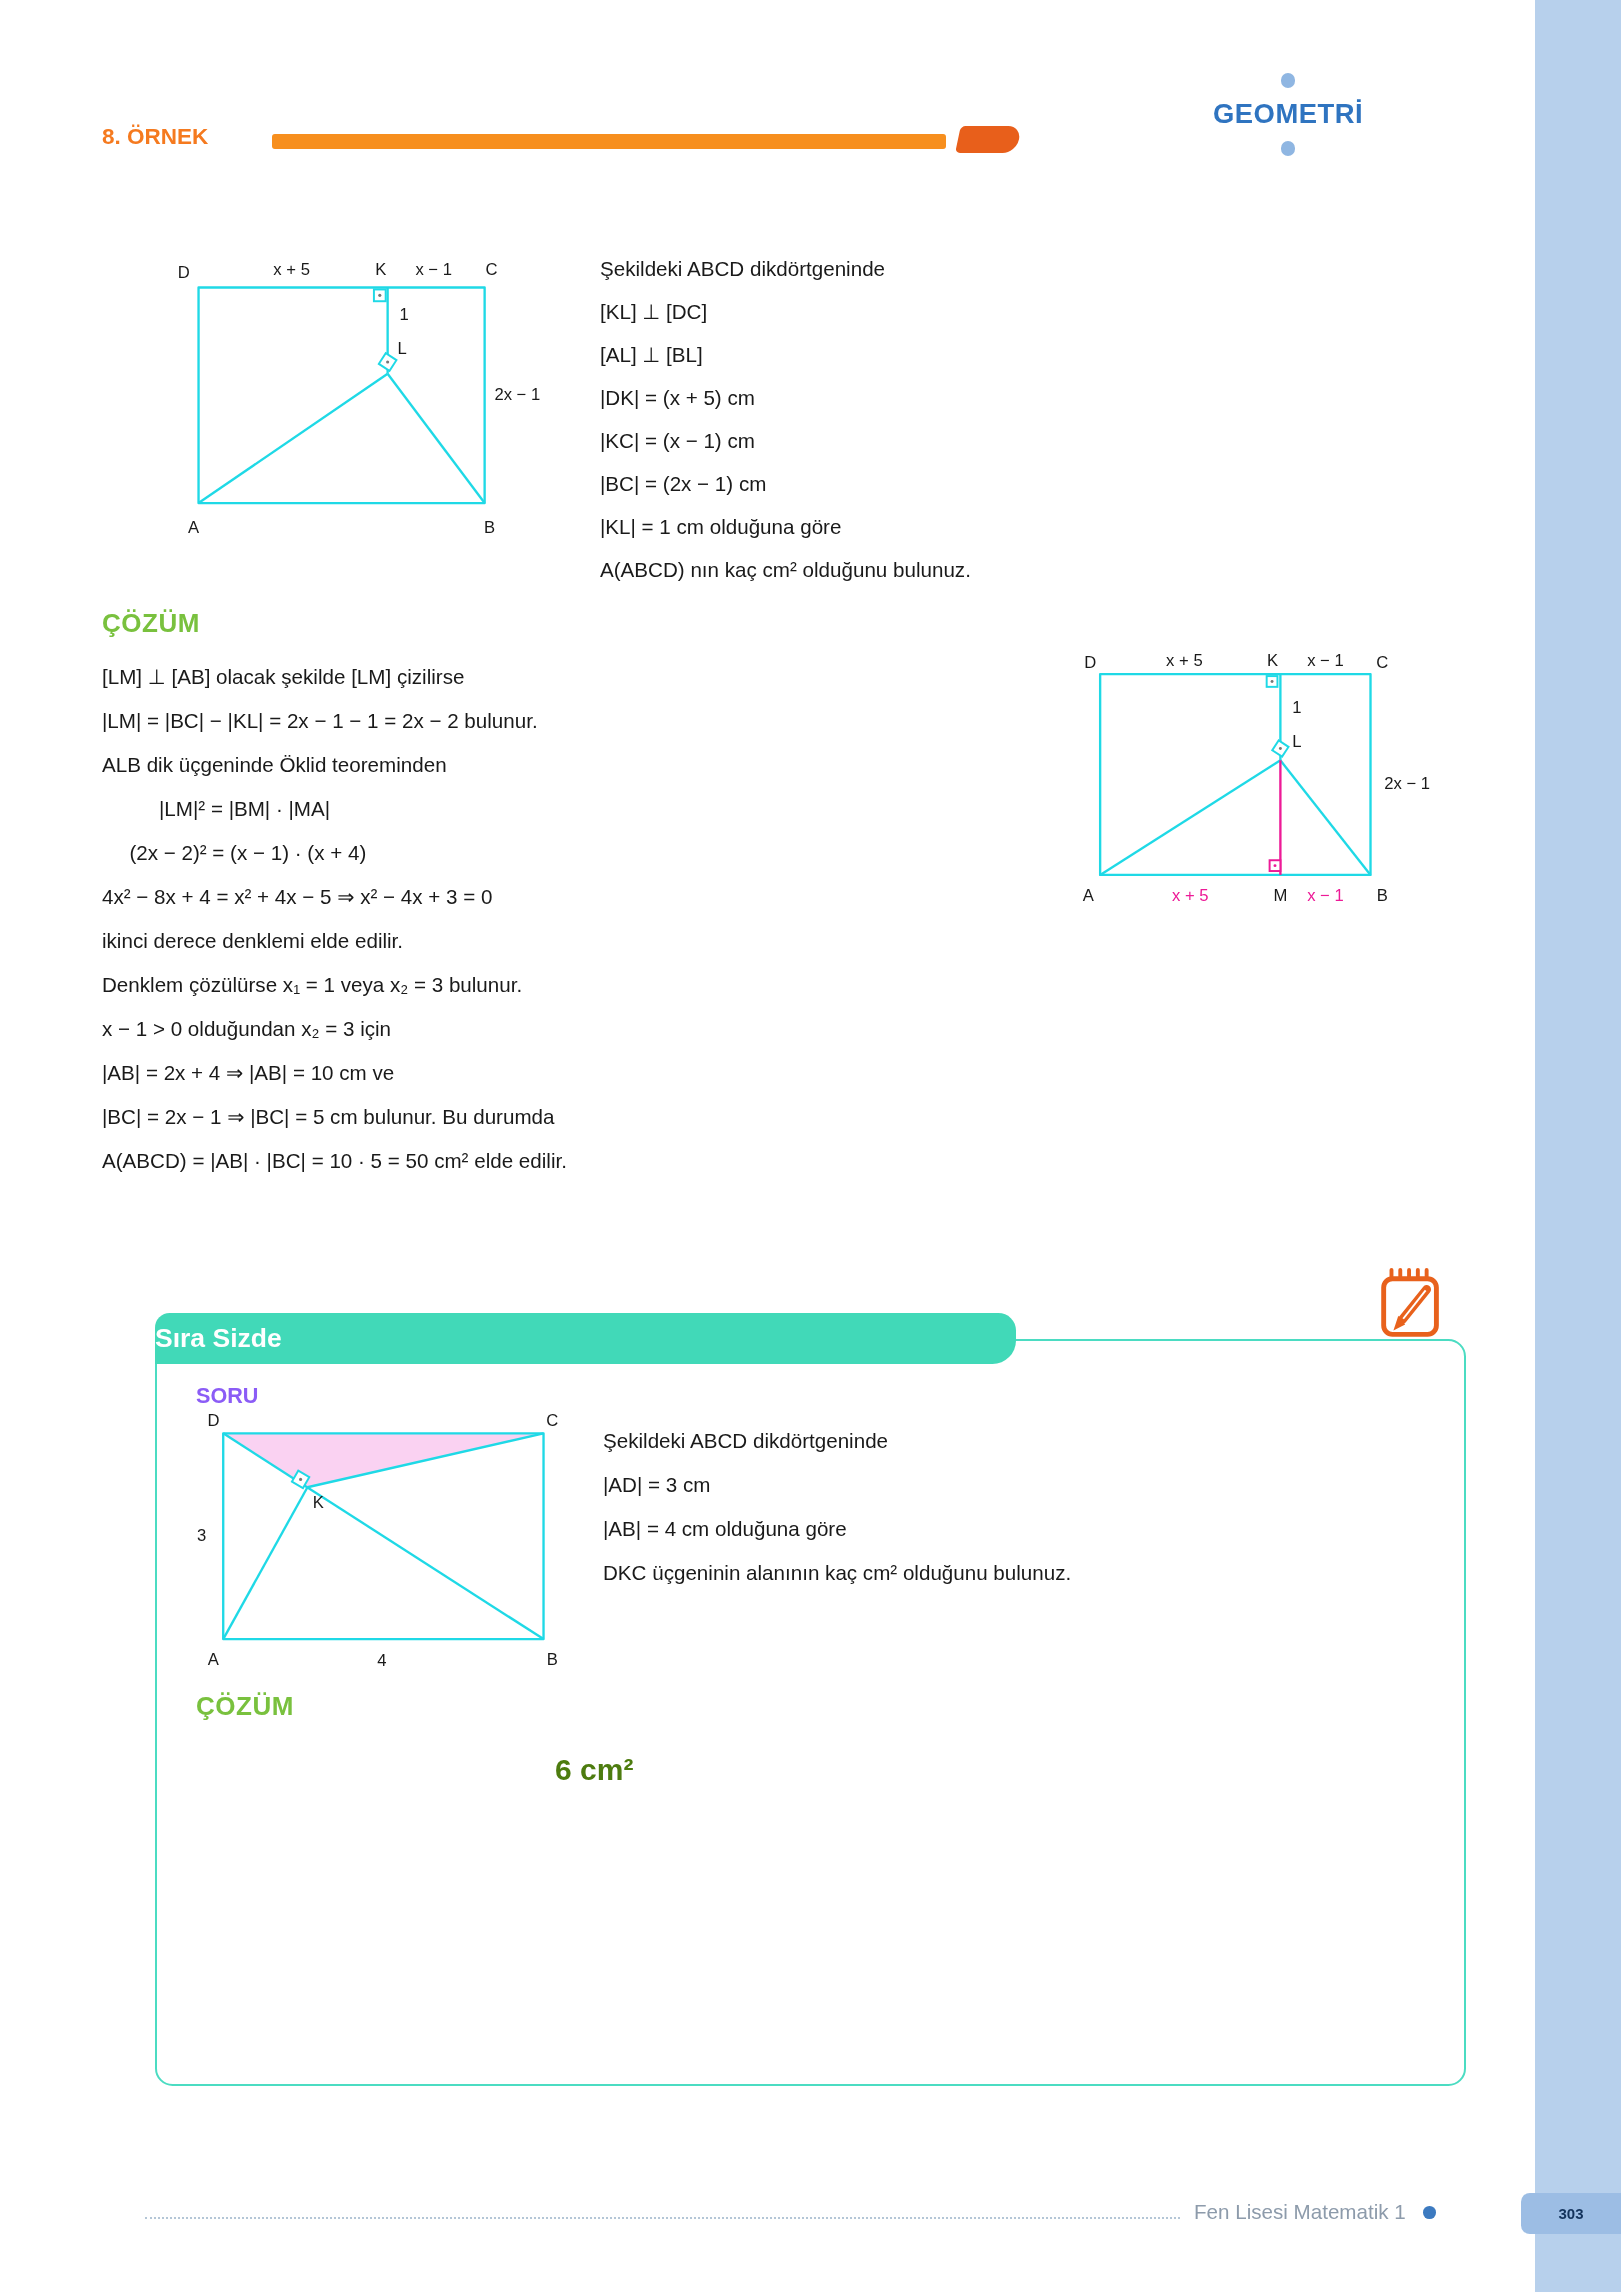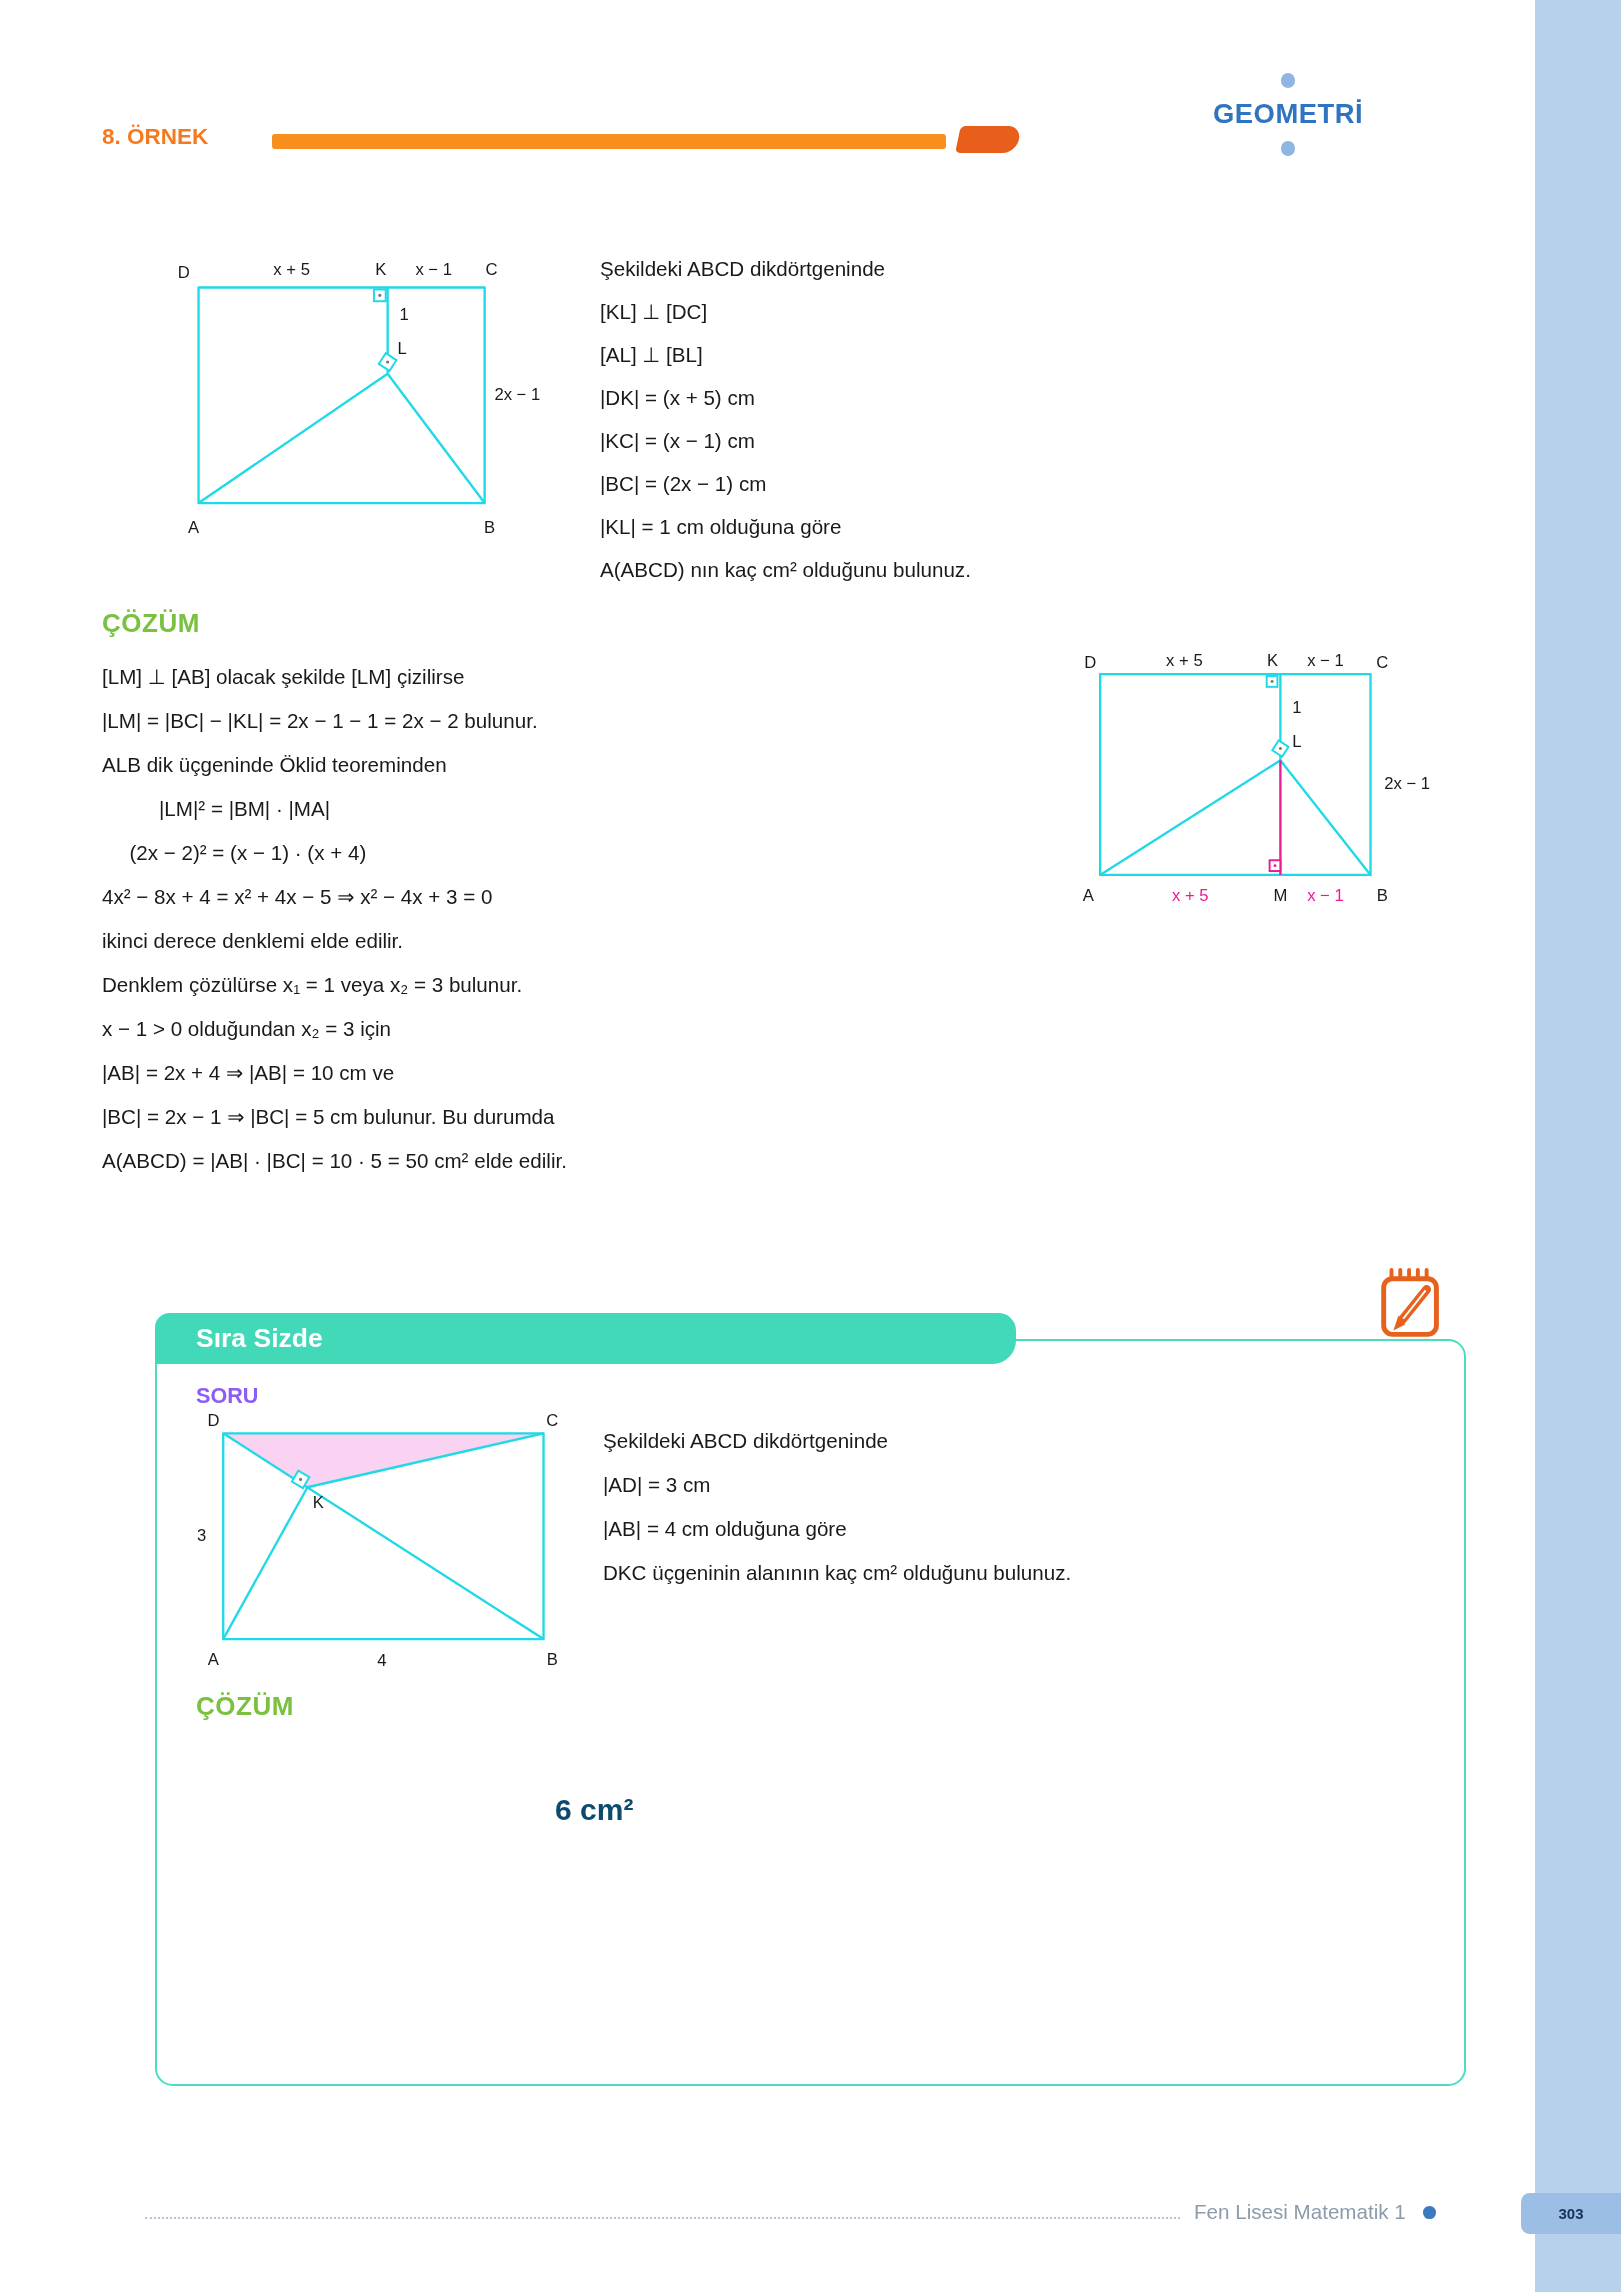--- a/index.html
+++ b/index.html
@@ -27,23 +27,23 @@
 
   .solution{position:absolute;left:102px;top:655px;width:627px;font-size:20.6px;}
   .solution .line{line-height:44px;white-space:nowrap;}
   .solution .indent1{padding-left:57px;}
   .solution .indent2{padding-left:27.4px;}
 
   .box{position:absolute;left:155px;top:1339px;width:1311px;height:747px;border:2px solid #4bdcc2;
        border-radius:17.6px;background:#ffffff;box-sizing:border-box;}
   .banner{position:absolute;left:155px;top:1313px;width:861px;height:51px;background:#41d9b8;
           border-radius:14.7px 17.6px 23.5px 0;color:#ffffff;font-weight:bold;font-size:26.5px;line-height:51px;
-          padding-left:41px;box-sizing:border-box;}
+          box-sizing:border-box;}
   .soru{position:absolute;left:196px;top:1377px;color:#8b5cf6;font-weight:bold;font-size:21.6px;margin-top:6px;}
-  .answer{position:absolute;left:555px;top:1753px;color:#0c4a6e;font-weight:bold;font-size:30px;margin-top:40px;}
+  .answer{position:absolute;left:555px;top:1753px;color:#4d7c0f;font-weight:bold;font-size:30px;}
 
   .fig1{position:absolute;left:125px;top:167px;}
   .fig2{position:absolute;left:1059px;top:629px;}
   .fig3{position:absolute;left:186px;top:1402px;}
   .note-icon{position:absolute;left:1370px;top:1264px;}
 
   .cy{stroke:#1fd9e6;stroke-width:2.4;fill:none;stroke-linejoin:round;}
   .cyf{stroke:#1fd9e6;stroke-width:2;fill:#ffffff;}
   .mgl{stroke:#ed1a97;stroke-width:2.4;fill:none;}
   .mgf{stroke:#ed1a97;stroke-width:2;fill:#ffffff;}

